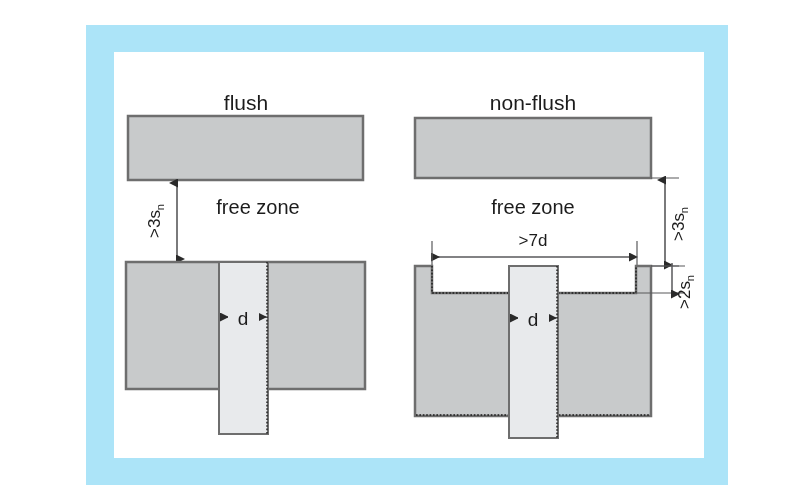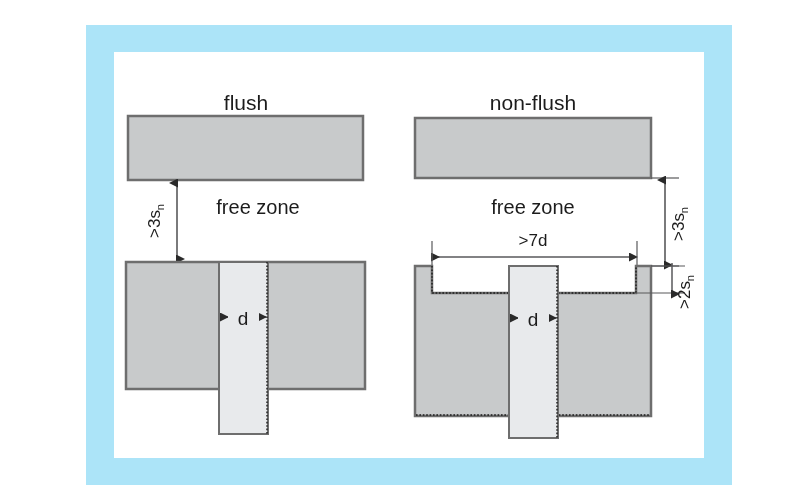--- a/index.html
+++ b/index.html
@@ -2,21 +2,21 @@
 <html><head>
 <meta charset="utf-8">
 <style>
   html, body {
     margin: 0;
     padding: 0;
     background: #ffffff;
   }
   #page {
     position: relative;
-    width: 800px;
+    width: 728px;
     height: 500px;
     background: #ffffff;
     overflow: hidden;
     font-family: "Liberation Sans", sans-serif;
     border-radius: 6px;
   }
   
   #blue-frame {
     position: absolute;
     left: 86px;

